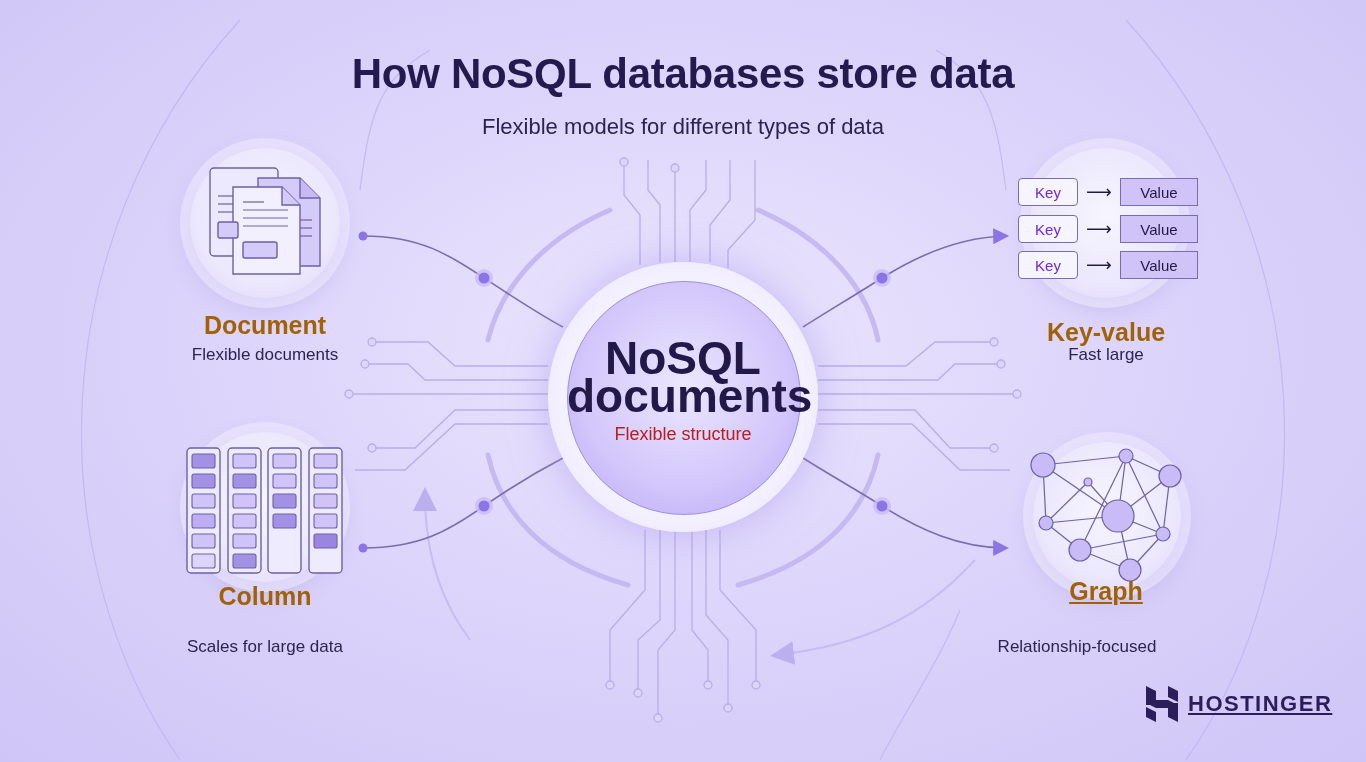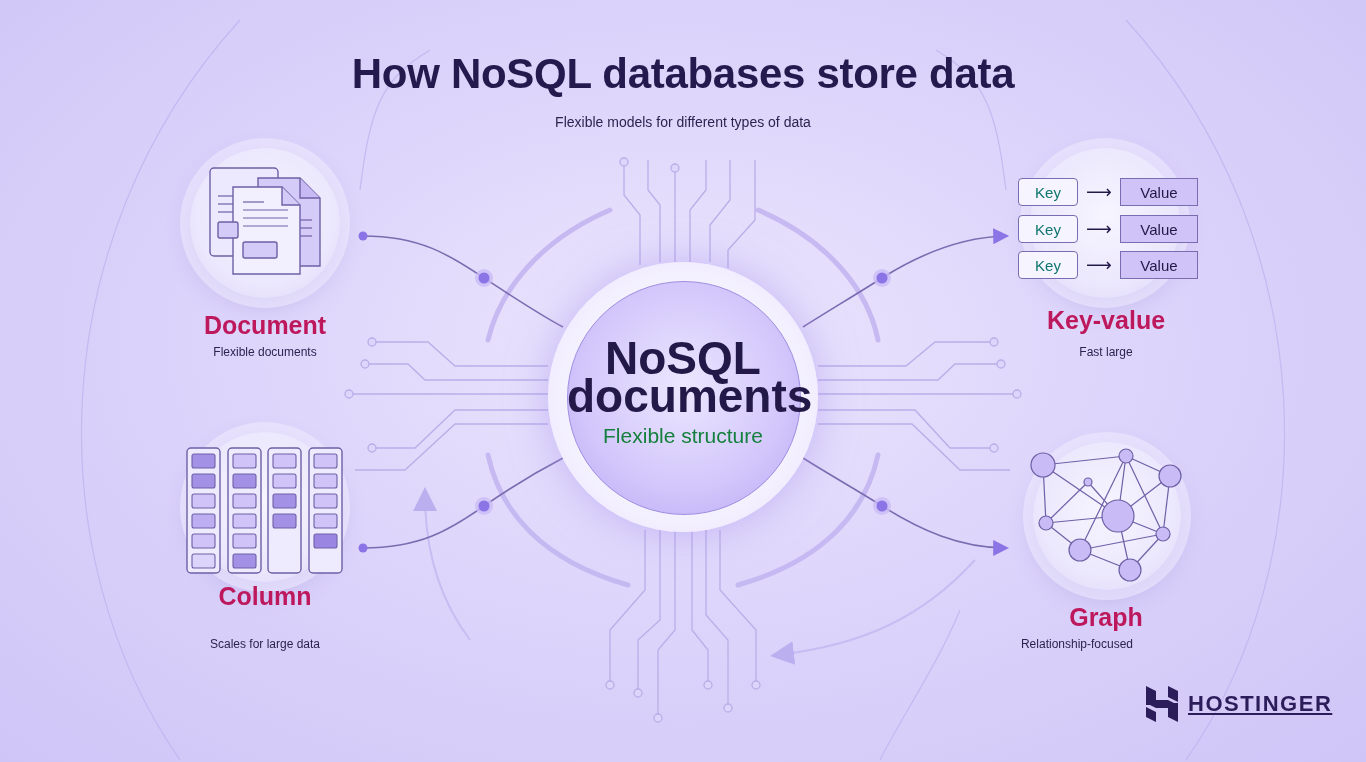--- a/index.html
+++ b/index.html
@@ -9,57 +9,57 @@
     font-family: "Liberation Sans", sans-serif;
     color: #231948;
   }
   .bg-svg { position: absolute; left: 0; top: 0; width: 1366px; height: 762px; }
   .title {
     position: absolute; left: 0; width: 1366px; top: 50px; text-align: center;
     font-size: 42px; font-weight: bold; color: #241a4e; letter-spacing: -0.3px;
   }
   .subtitle {
     position: absolute; left: 0; width: 1366px; top: 114px; text-align: center;
-    font-size: 14px; color: #2c2450;
+    font-size: 22px; color: #2c2450;
   }
   .node-circle {
     position: absolute; border-radius: 50%;
     background: radial-gradient(circle at 50% 45%, #f7f5ff 0%, #ece8fd 60%, #ded6fa 100%);
     box-shadow: 0 0 0 10px rgba(240,236,255,0.55), 0 8px 24px rgba(120,100,200,0.25);
   }
   .node-title {
     position: absolute; width: 240px; text-align: center;
-    font-size: 25px; font-weight: bold; color: #be185d;
+    font-size: 25px; font-weight: bold; color: #a16207;
   }
   .node-sub {
     position: absolute; width: 240px; text-align: center;
-    font-size: 12px; color: #2c2450;
+    font-size: 17px; color: #2c2450;
   }
   .center-outer {
     position: absolute; left: 548px; top: 262px; width: 270px; height: 270px; border-radius: 50%;
     background: radial-gradient(circle, #f5f2ff 60%, #e6e0fd 100%);
     box-shadow: 0 0 40px rgba(170,150,240,0.6);
   }
   .center-inner {
     position: absolute; left: 567px; top: 281px; width: 232px; height: 232px; border-radius: 50%;
     background: radial-gradient(circle at 50% 45%, #ece7ff 0%, #d2c6fb 60%, #b9a6f4 100%);
     border: 1px solid #9f8ee2;
   }
   .center-title {
     position: absolute; left: 567px; width: 232px; text-align: center;
     font-size: 46px; font-weight: bold; color: #231948; line-height: 40px;
   }
   .center-sub {
     position: absolute; left: 567px; width: 232px; top: 424px; text-align: center;
-    font-size: 21px; color: #15803d;
+    font-size: 18px; color: #b91c1c;
   }
   .kv-row { position: absolute; left: 1018px; display: flex; align-items: center; }
   .kv-key {
     width: 58px; height: 26px; border: 1.5px solid #7a6cb0; border-radius: 4px;
-    background: #f6f4ff; font-size: 15px; color: #0f766e;
+    background: #f6f4ff; font-size: 15px; color: #6d28d9;
     display: flex; align-items: center; justify-content: center;
   }
   .kv-arrow { width: 42px; text-align: center; font-size: 18px; color: #231948; }
   .kv-val {
     width: 76px; height: 26px; border: 1.5px solid #7a6cb0; border-radius: 0;
     background: #cfc3f7; font-size: 15px; color: #231948;
     display: flex; align-items: center; justify-content: center;
   }
   .logo { position: absolute; left: 1146px; top: 686px; display: flex; align-items: center; }
   .logo-text {
@@ -226,21 +226,21 @@
       <div class="kv-key">Key</div>
       <div class="kv-arrow">⟶</div>
       <div class="kv-val">Value</div>
     </div>
     <div class="kv-row" style="top:251px;">
       <div class="kv-key">Key</div>
       <div class="kv-arrow">⟶</div>
       <div class="kv-val">Value</div>
     </div>
   </div>
-  <div class="node-title" style="left:986px; top:306px;">Key-value</div>
+  <div class="node-title" style="left:986px; top:318px;">Key-value</div>
   <div class="node-sub" style="left:986px; top:345px;">Fast large</div>
 </div>
 
 <div>
   <div class="node-circle" style="left:190px; top:432px; width:150px; height:150px;"></div>
   <svg style="position:absolute; left:184px; top:446px;" width="162" height="130" viewBox="0 0 162 130">
     <g stroke="#6e60a6" stroke-width="1.4" fill="#efebff">
       <rect x="3" y="2" width="33" height="125" rx="4"></rect>
       <rect x="44" y="2" width="33" height="125" rx="4"></rect>
       <rect x="84" y="2" width="33" height="125" rx="4"></rect>
@@ -306,21 +306,21 @@
       <circle cx="106" cy="16" r="7"></circle>
       <circle cx="150" cy="36" r="11"></circle>
       <circle cx="68" cy="42" r="4"></circle>
       <circle cx="98" cy="76" r="16"></circle>
       <circle cx="26" cy="83" r="7"></circle>
       <circle cx="143" cy="94" r="7"></circle>
       <circle cx="60" cy="110" r="11"></circle>
       <circle cx="110" cy="130" r="11"></circle>
     </g>
   </svg>
-  <div class="node-title" style="left:986px; top:603px;">Graph</div>
+  <div class="node-title" style="left:986px; top:577px;text-decoration:underline;">Graph</div>
   <div class="node-sub" style="left:957px; top:637px;">Relationship-focused</div>
 </div>
 
 <div class="logo">
   <svg width="32" height="36" viewBox="0 0 32 36">
     <path d="M0,0 L10,5 L10,14 L22,14 L32,19 L0,19 Z" fill="#2a1d5a"></path>
     <path d="M22,0 L32,5 L32,16 L22,11 Z" fill="#2a1d5a"></path>
     <path d="M0,21 L10,26 L10,36 L0,31 Z" fill="#2a1d5a"></path>
     <path d="M0,17 L32,17 L32,36 L22,31 L22,22 L10,22 Z" fill="#2a1d5a"></path>
   </svg>

